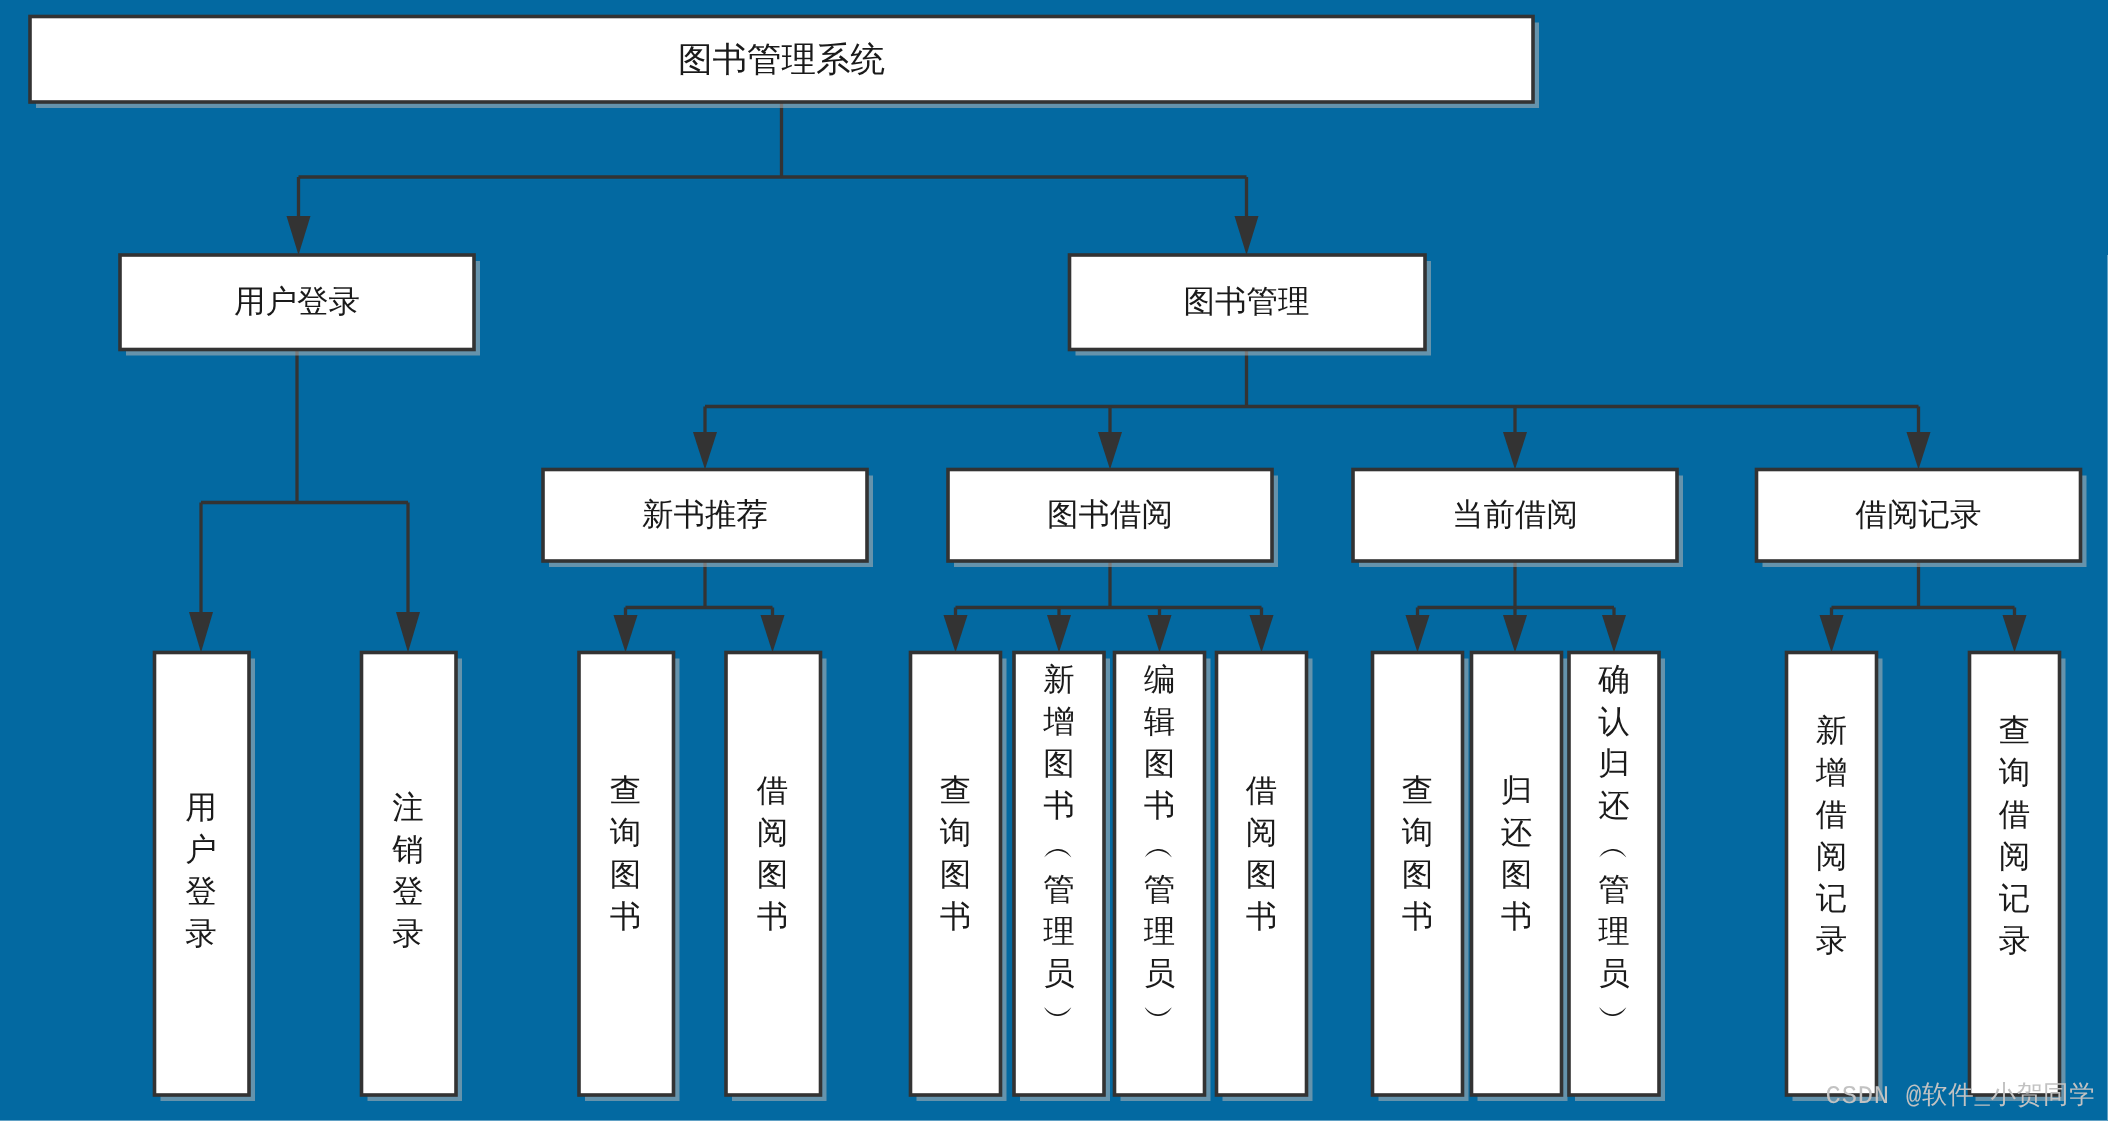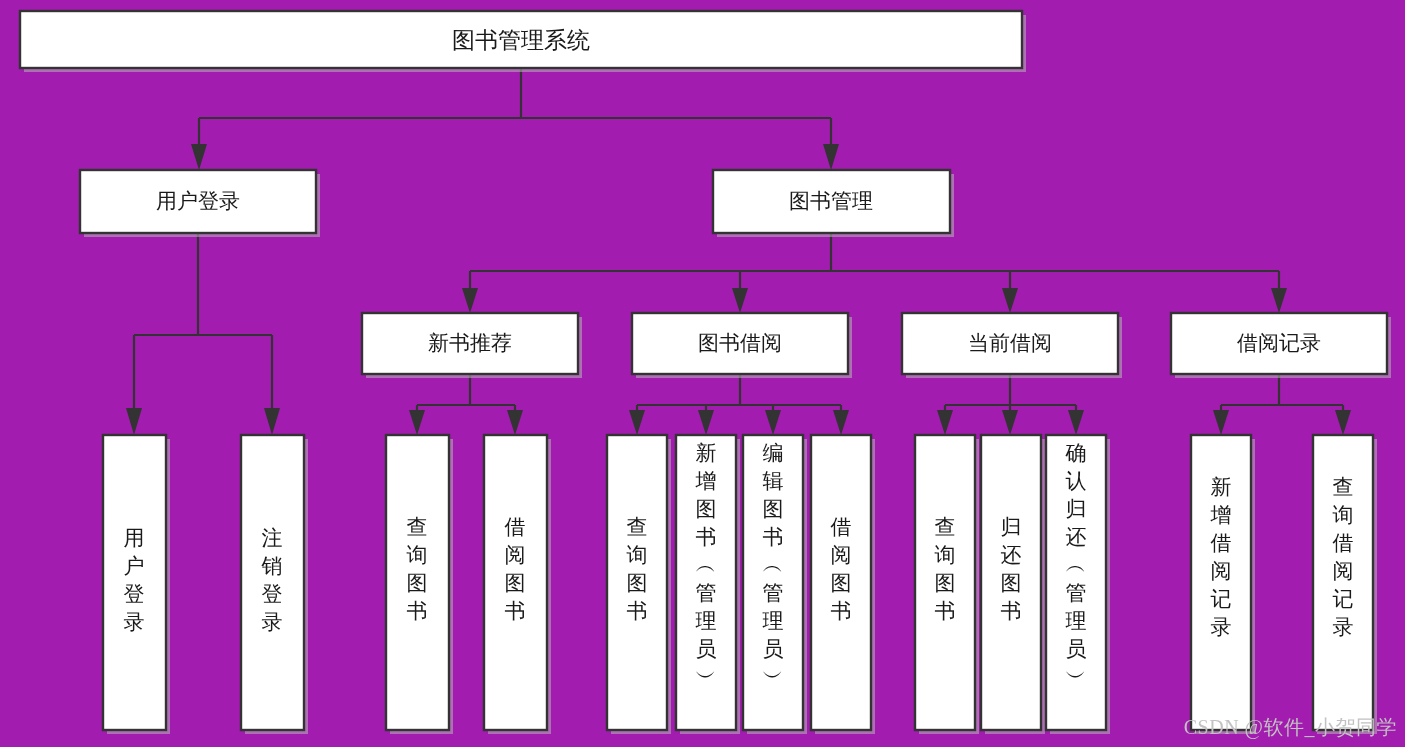--- a/index.html
+++ b/index.html
@@ -11,21 +11,21 @@
     width: 1405px;
     height: 747px;
     font-family: "DejaVu Sans", "Liberation Sans", sans-serif;
     overflow: hidden;
     position: relative;
   }
   #diagram-root {
     position: relative;
     width: 1405px;
     height: 747px;
-    background: #a21caf;
+    background: #0369a1;
   }
   svg.diagram {
     position: absolute;
     left: 0;
     top: 0;
     width: 1405px;
     height: 747px;
     display: block;
   }
   .node-box {
@@ -60,22 +60,22 @@
     font-size: 21px;
     text-anchor: middle;
   }
   .title-label {
     font-size: 23px;
   }
   .watermark {
     position: absolute;
     right: 8px;
     bottom: 6px;
-    font-family: Liberation Serif, serif;
-    font-size: 20px;
+    font-family: Liberation Mono, monospace;
+    font-size: 17px;
     color: #c2c2c2;
     white-space: nowrap;
     letter-spacing: 0.5px;
     user-select: none;
   }
 </style>
 </head>
 <body>
 
 <div id="diagram-root">

